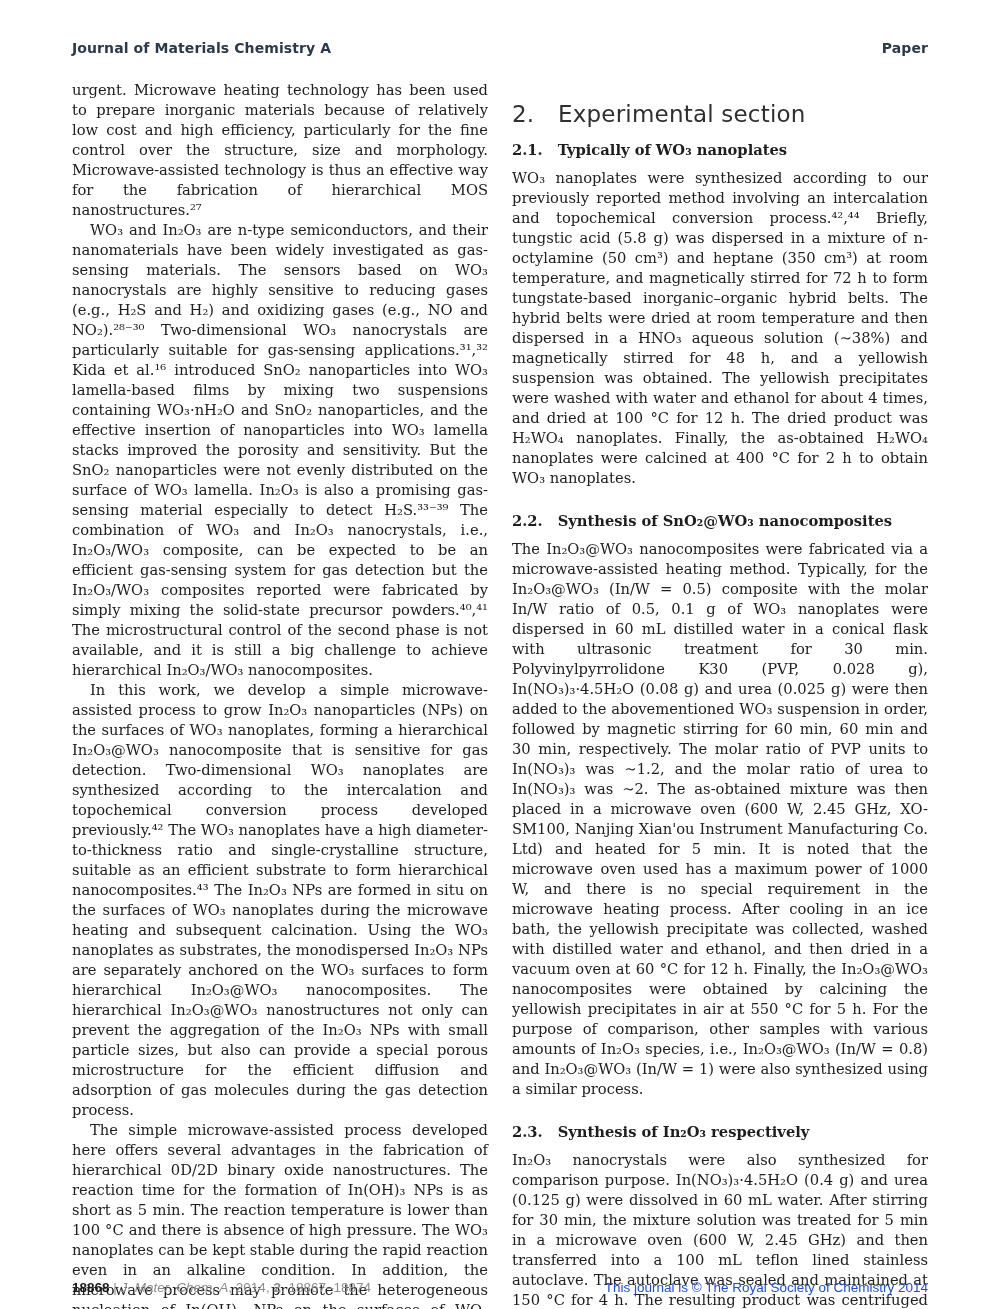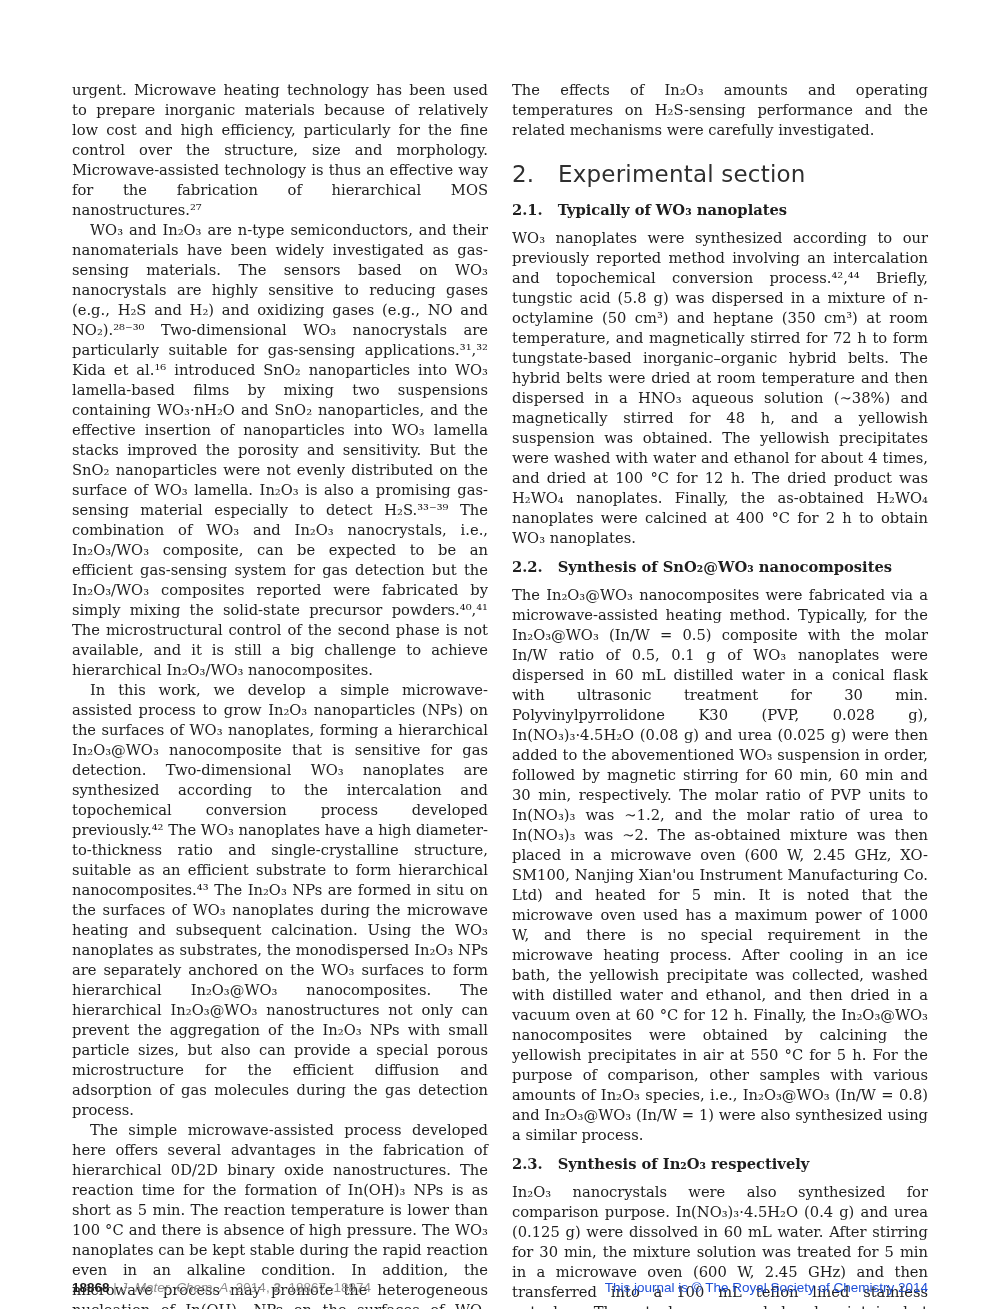--- a/index.html
+++ b/index.html
@@ -57,21 +57,21 @@
     line-height: 26px;
     font-weight: 500;
     color: #2f2f2f;
     text-align: left;
     letter-spacing: 0.2px;
   }
   .section-heading .sec-num { width: 46px; flex: 0 0 auto; }
 
   
   .subsection { margin-top: 0; }
-  .subsection.spaced { margin-top: 9px; }
+  .subsection.spaced { margin-top: 23px; }
   .sub-title {
     display: flex;
     margin: 0 0 9px 0;
     font-size: 14.7px;
     line-height: 19px;
     font-weight: bold;
     color: #1e1e1e;
     text-align: left;
   }
   .sub-title .sub-num { margin-right: 15px; flex: 0 0 auto; }
@@ -91,32 +91,35 @@
   .footer-left .pg { color: #1a1a1a; font-weight: bold; }
   .footer-left .cit-journal { font-style: italic; }
   .footer-left .cit-vol { font-weight: bold; }
   .footer-right { color: #1d4ed8; margin-top: 22px; }
 </style>
 </head>
 <body>
 
 <div class="page">
 
+  <header class="page-header">
+    <span>Journal of Materials Chemistry A</span>
+    <span>Paper</span>
+  </header>
 
   <main class="columns">
 
     <section class="col">
       <p class="para">urgent. Microwave heating technology has been used to prepare inorganic materials because of relatively low cost and high efficiency, particularly for the fine control over the structure, size and morphology. Microwave-assisted technology is thus an effective way for the fabrication of hierarchical MOS nanostructures.²⁷</p>
       <p class="para indent">WO₃ and In₂O₃ are n-type semiconductors, and their nanomaterials have been widely investigated as gas-sensing materials. The sensors based on WO₃ nanocrystals are highly sensitive to reducing gases (e.g., H₂S and H₂) and oxidizing gases (e.g., NO and NO₂).²⁸⁻³⁰ Two-dimensional WO₃ nanocrystals are particularly suitable for gas-sensing applications.³¹,³² Kida et al.¹⁶ introduced SnO₂ nanoparticles into WO₃ lamella-based films by mixing two suspensions containing WO₃·nH₂O and SnO₂ nanoparticles, and the effective insertion of nanoparticles into WO₃ lamella stacks improved the porosity and sensitivity. But the SnO₂ nanoparticles were not evenly distributed on the surface of WO₃ lamella. In₂O₃ is also a promising gas-sensing material especially to detect H₂S.³³⁻³⁹ The combination of WO₃ and In₂O₃ nanocrystals, i.e., In₂O₃/WO₃ composite, can be expected to be an efficient gas-sensing system for gas detection but the In₂O₃/WO₃ composites reported were fabricated by simply mixing the solid-state precursor powders.⁴⁰,⁴¹ The microstructural control of the second phase is not available, and it is still a big challenge to achieve hierarchical In₂O₃/WO₃ nanocomposites.</p>
       <p class="para indent">In this work, we develop a simple microwave-assisted process to grow In₂O₃ nanoparticles (NPs) on the surfaces of WO₃ nanoplates, forming a hierarchical In₂O₃@WO₃ nanocomposite that is sensitive for gas detection. Two-dimensional WO₃ nanoplates are synthesized according to the intercalation and topochemical conversion process developed previously.⁴² The WO₃ nanoplates have a high diameter-to-thickness ratio and single-crystalline structure, suitable as an efficient substrate to form hierarchical nanocomposites.⁴³ The In₂O₃ NPs are formed in situ on the surfaces of WO₃ nanoplates during the microwave heating and subsequent calcination. Using the WO₃ nanoplates as substrates, the monodispersed In₂O₃ NPs are separately anchored on the WO₃ surfaces to form hierarchical In₂O₃@WO₃ nanocomposites. The hierarchical In₂O₃@WO₃ nanostructures not only can prevent the aggregation of the In₂O₃ NPs with small particle sizes, but also can provide a special porous microstructure for the efficient diffusion and adsorption of gas molecules during the gas detection process.</p>
       <p class="para indent">The simple microwave-assisted process developed here offers several advantages in the fabrication of hierarchical 0D/2D binary oxide nanostructures. The reaction time for the formation of In(OH)₃ NPs is as short as 5 min. The reaction temperature is lower than 100 °C and there is absence of high pressure. The WO₃ nanoplates can be kept stable during the rapid reaction even in an alkaline condition. In addition, the microwave process may promote the heterogeneous nucleation of In(OH)₃ NPs on the surfaces of WO₃ nanoplates due to selective absorption of microwave energy, leading to the uniform distribution of In₂O₃ NPs on WO₃ nanoplates. The gas-sensing properties of the In₂O₃@WO₃ nanocomposites were comparatively tested, with an emphasis on the H₂S detection.</p>
     </section>
 
     <section class="col">
-      <p class="para">The effects of In₂O₃ amounts and operating temperatures on H₂S-sensing performance and the related mechanisms were carefully investigated.</p>
 
       <h2 class="section-heading">
         <span class="sec-num">2.</span>
         <span>Experimental section</span>
       </h2>
 
       <div class="subsection">
         <h3 class="sub-title">
           <span class="sub-num">2.1.</span>
           <span>Typically of WO₃ nanoplates</span>

